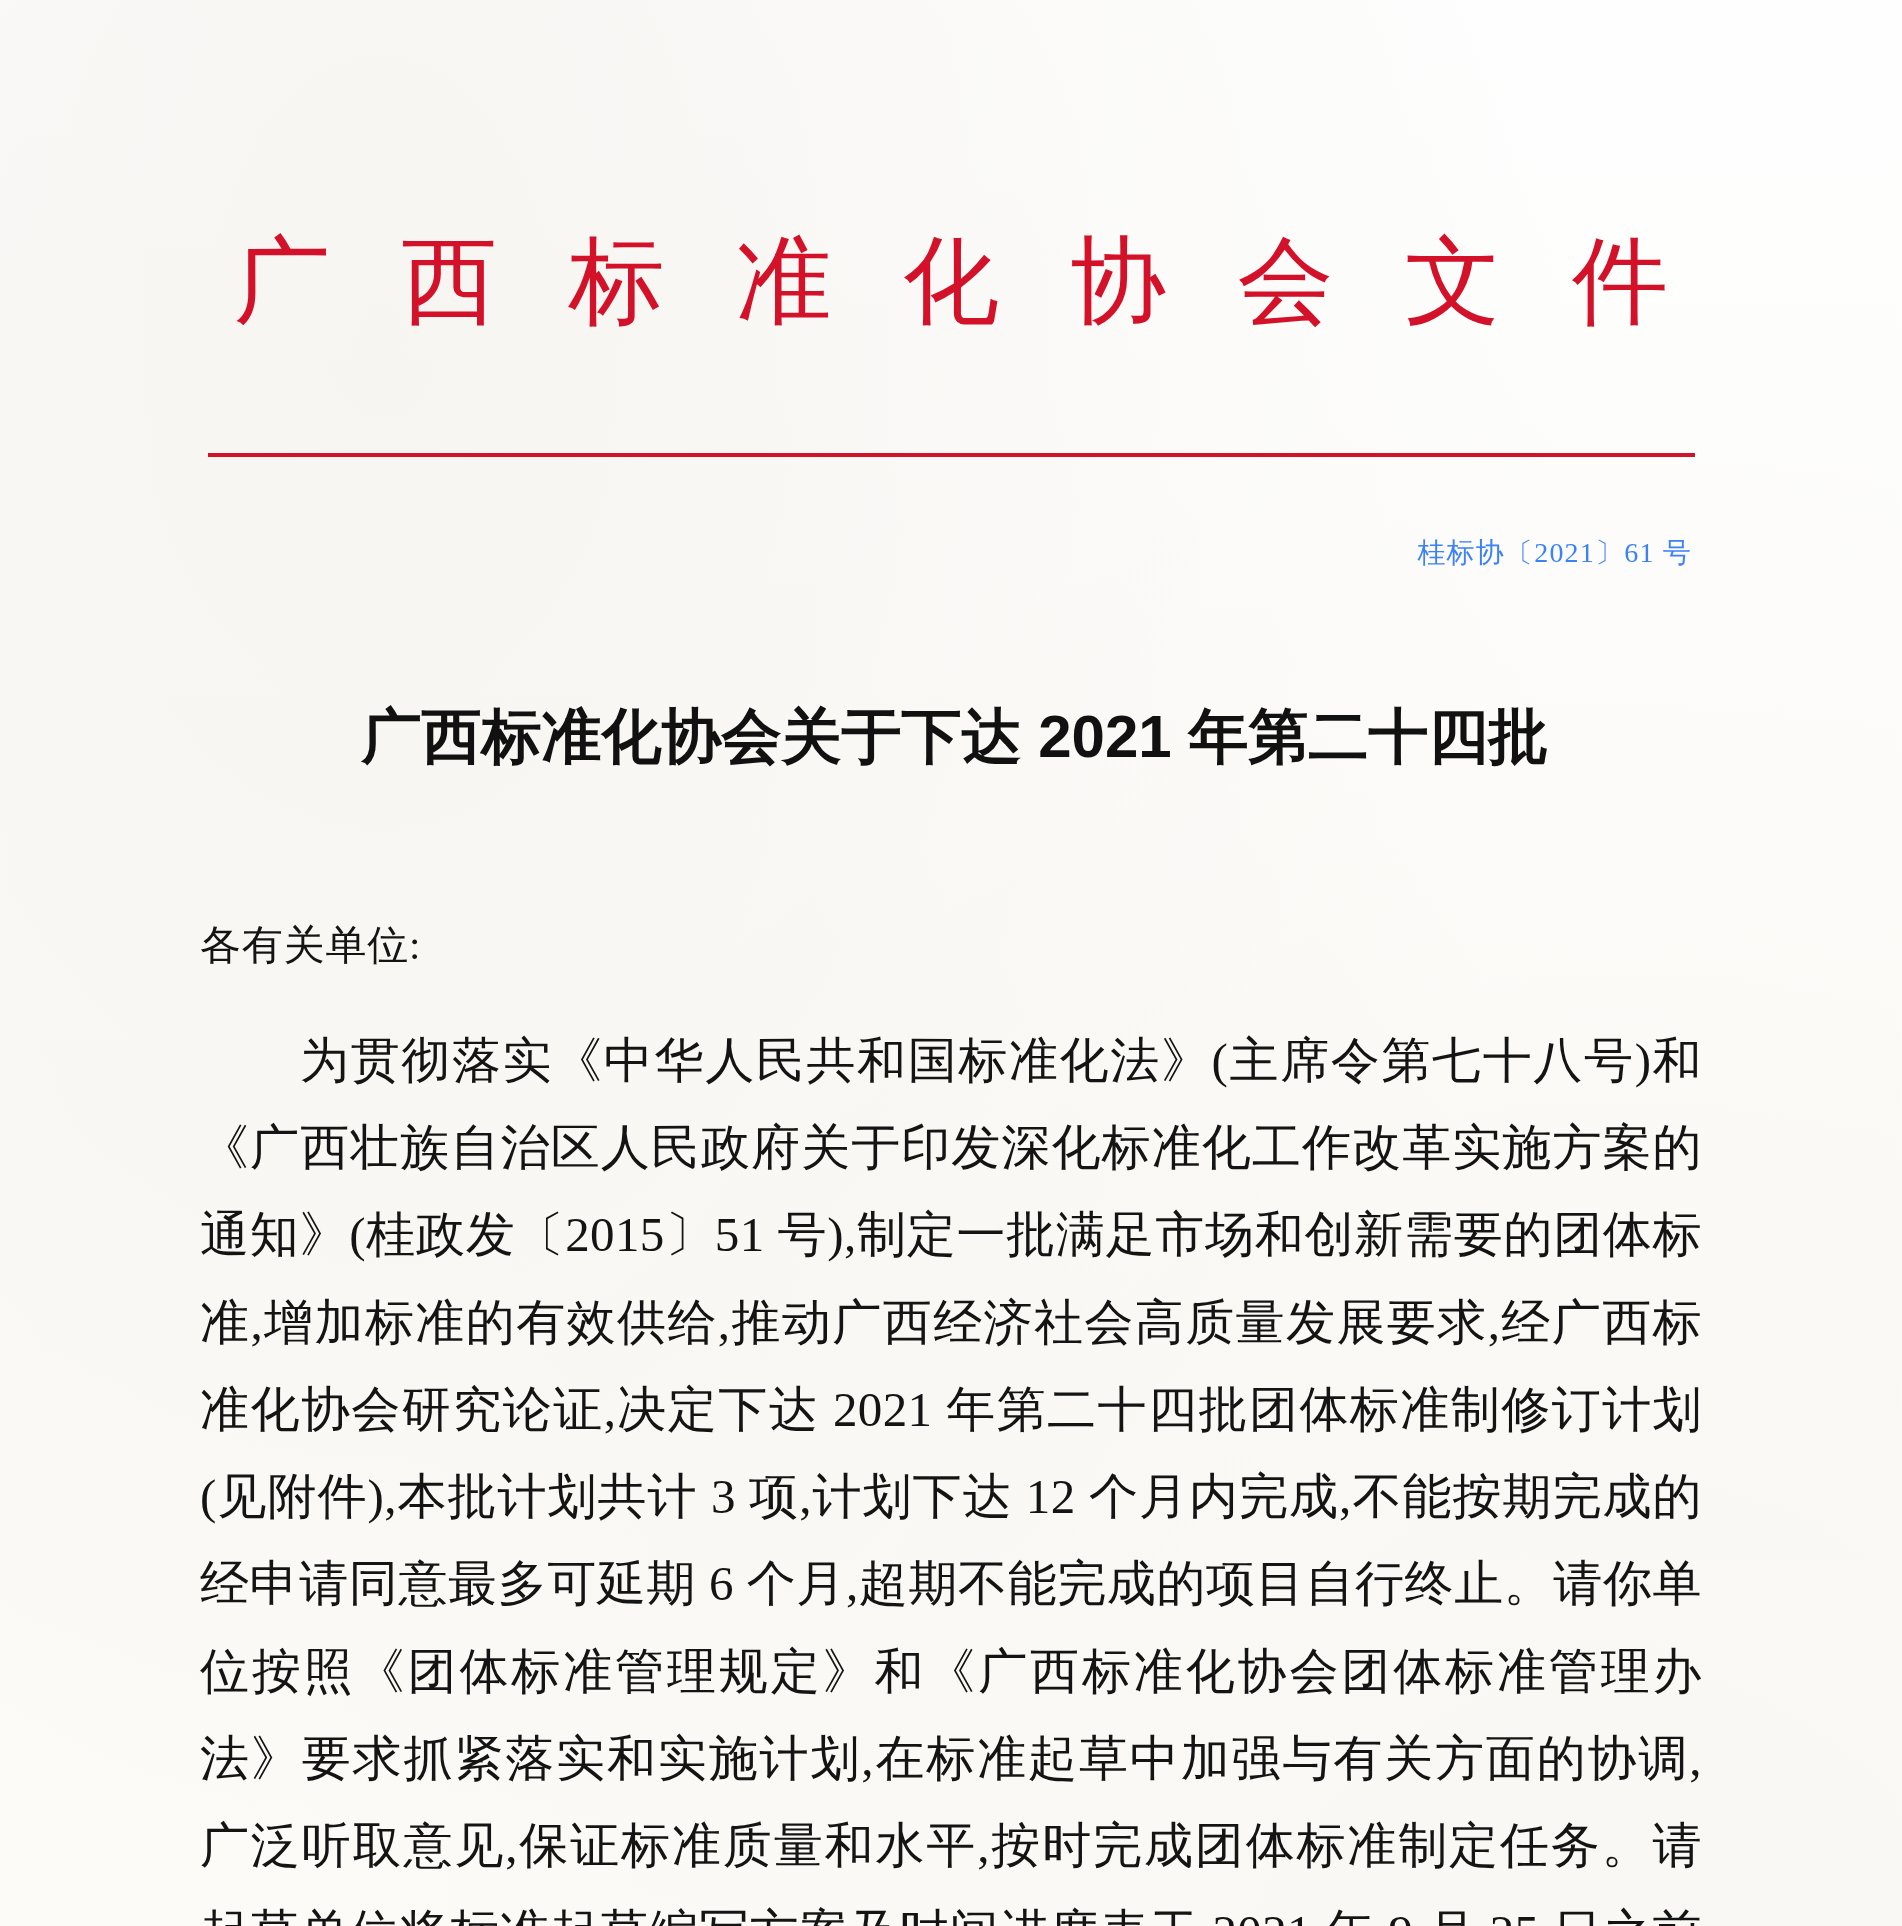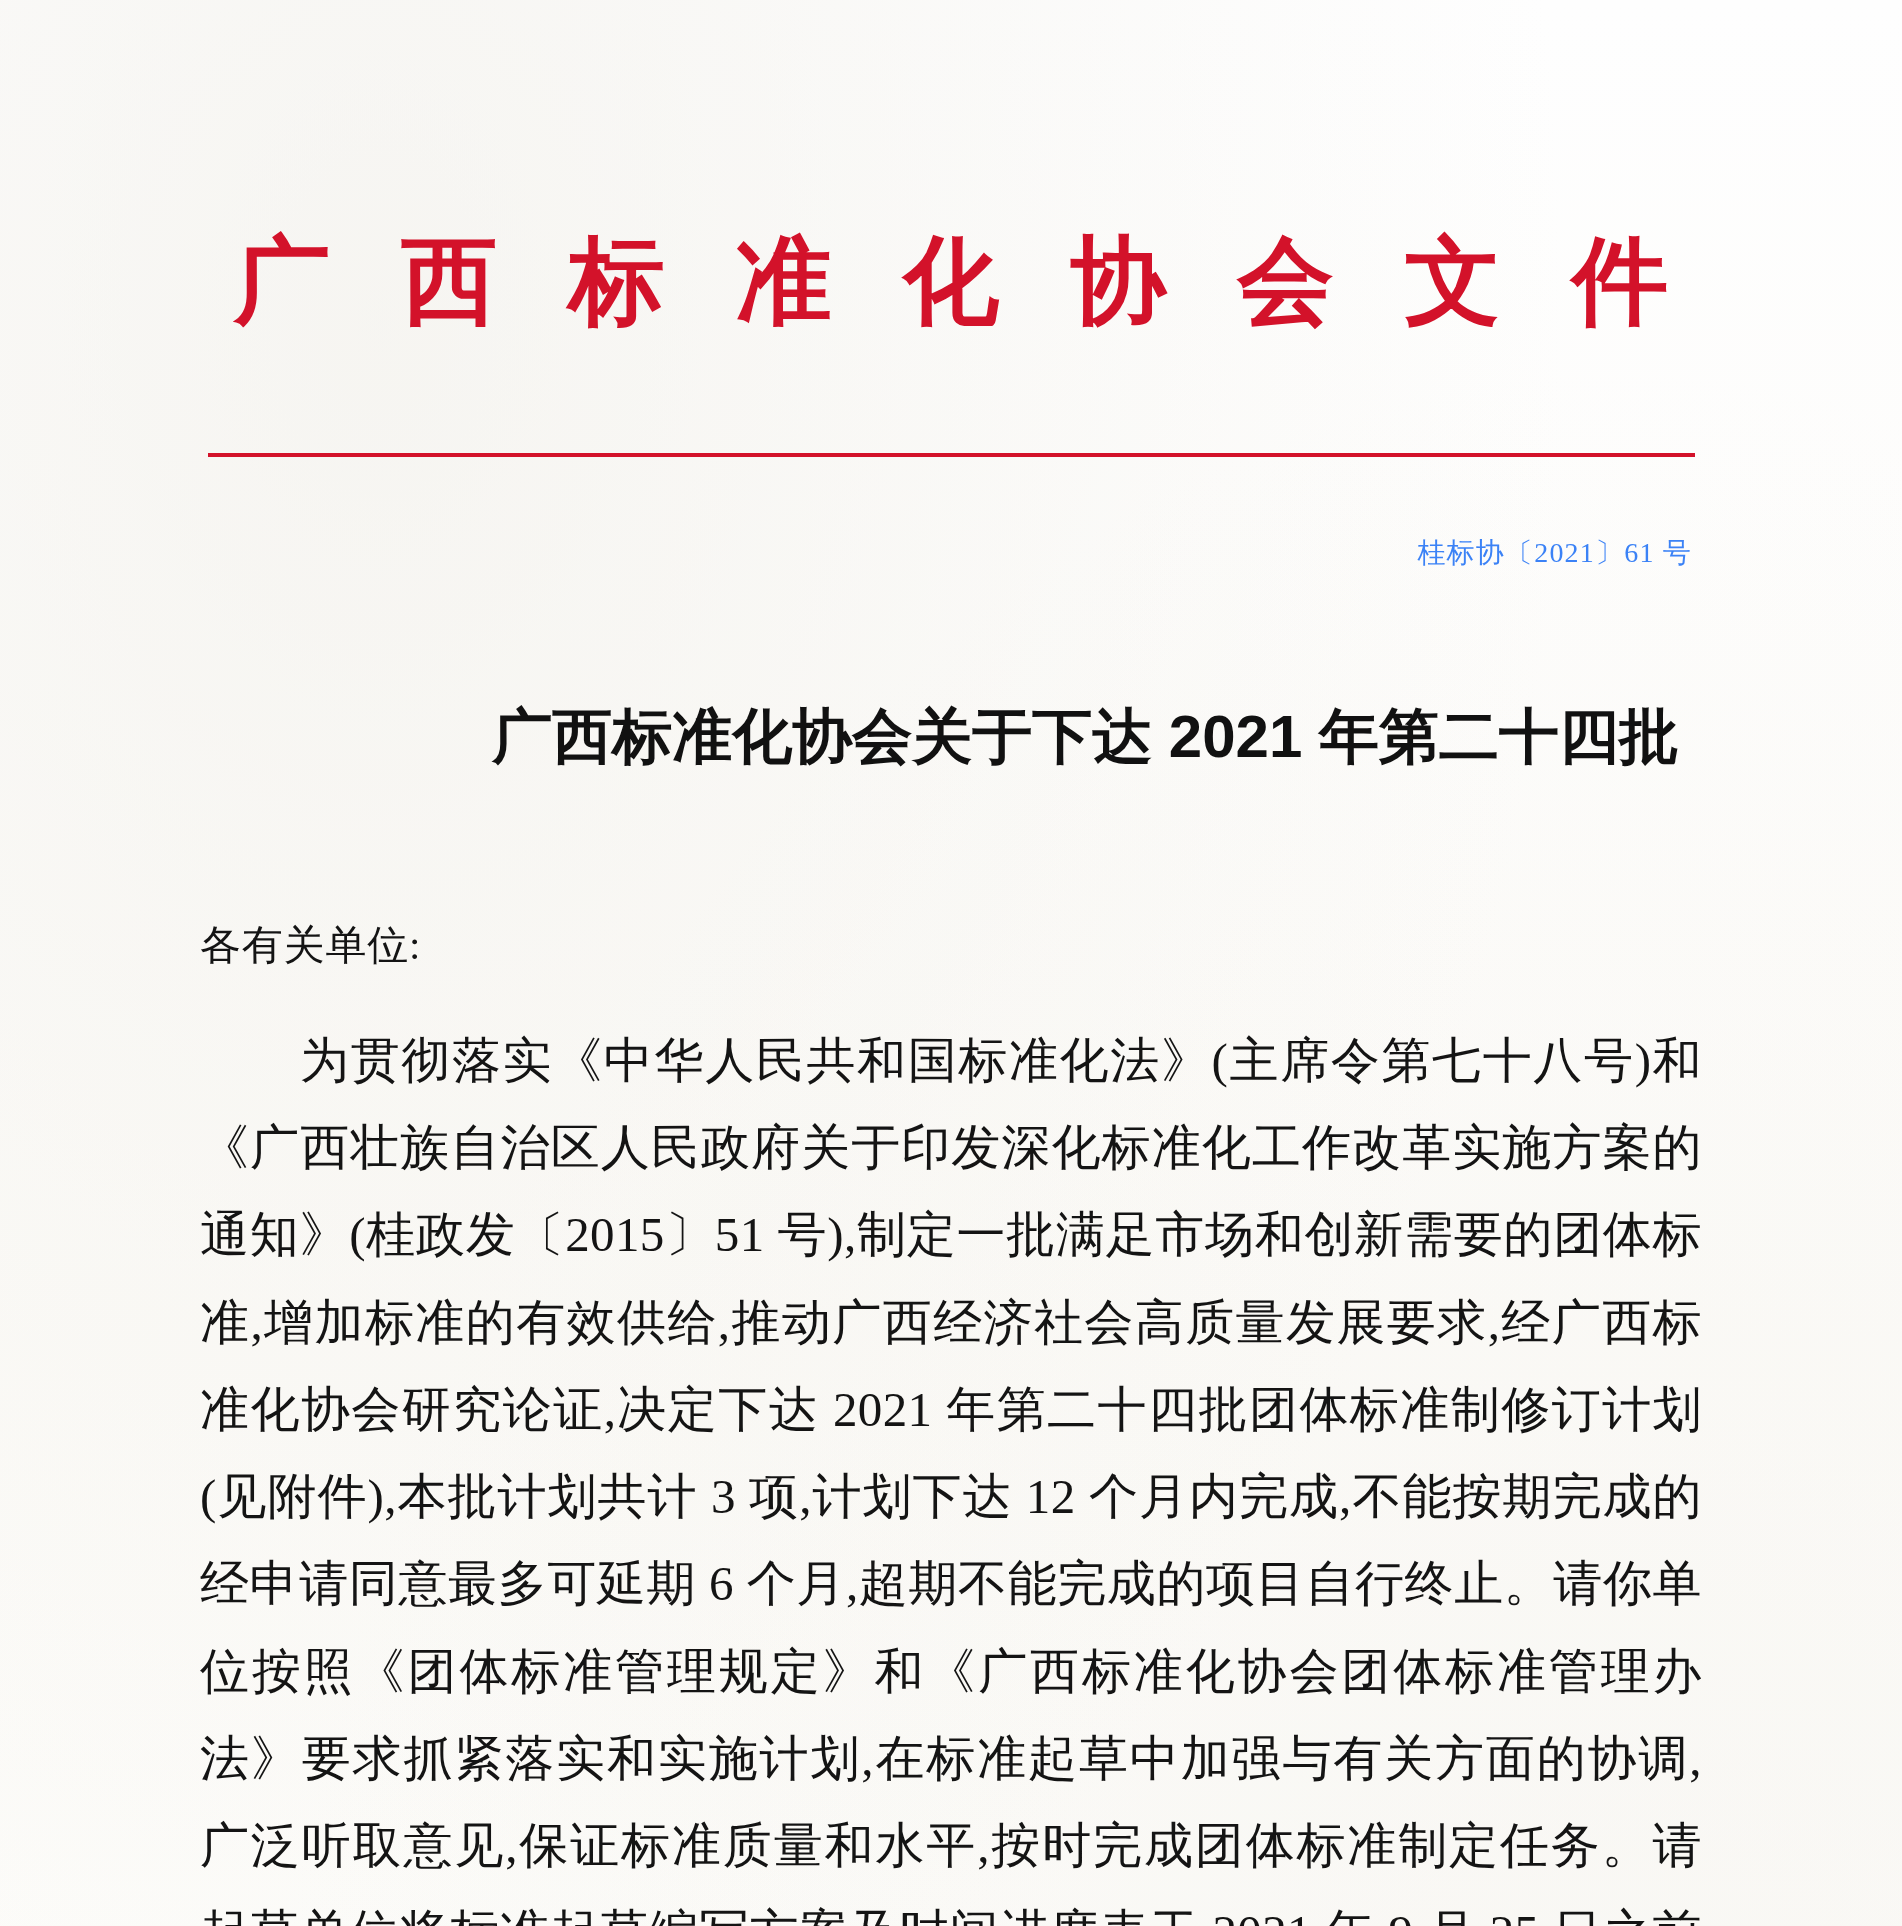--- a/index.html
+++ b/index.html
@@ -34,21 +34,21 @@
 
   
   .masthead {
     position: absolute;
     left: 200px;
     top: 231px;
     width: 1502px;
     text-align: center;
     color: #d3122a;
     font-family: "Liberation Sans", "DejaVu Sans", sans-serif;
-    font-weight: bold;
+    font-weight: normal;
     font-size: 96px;
     letter-spacing: 22.3px;
     text-indent: 22.3px;
     line-height: 1.05;
     white-space: nowrap;
   }
   .masthead-rule {
     position: absolute;
     left: 208px;
     top: 453px;
@@ -67,21 +67,21 @@
     color: #3b82f6;
     white-space: nowrap;
   }
 
   
   .doc-title {
     position: absolute;
     left: 231px;
     top: 693px;
     width: 1448px;
-    text-align: right;
+    text-align: center;
     font-family: "Liberation Sans", "DejaVu Sans", sans-serif;
     font-weight: bold;
     font-size: 60px;
     line-height: 1.45;
     color: #111111;
   }
   .doc-title .line {
     display: block;
   }
 

